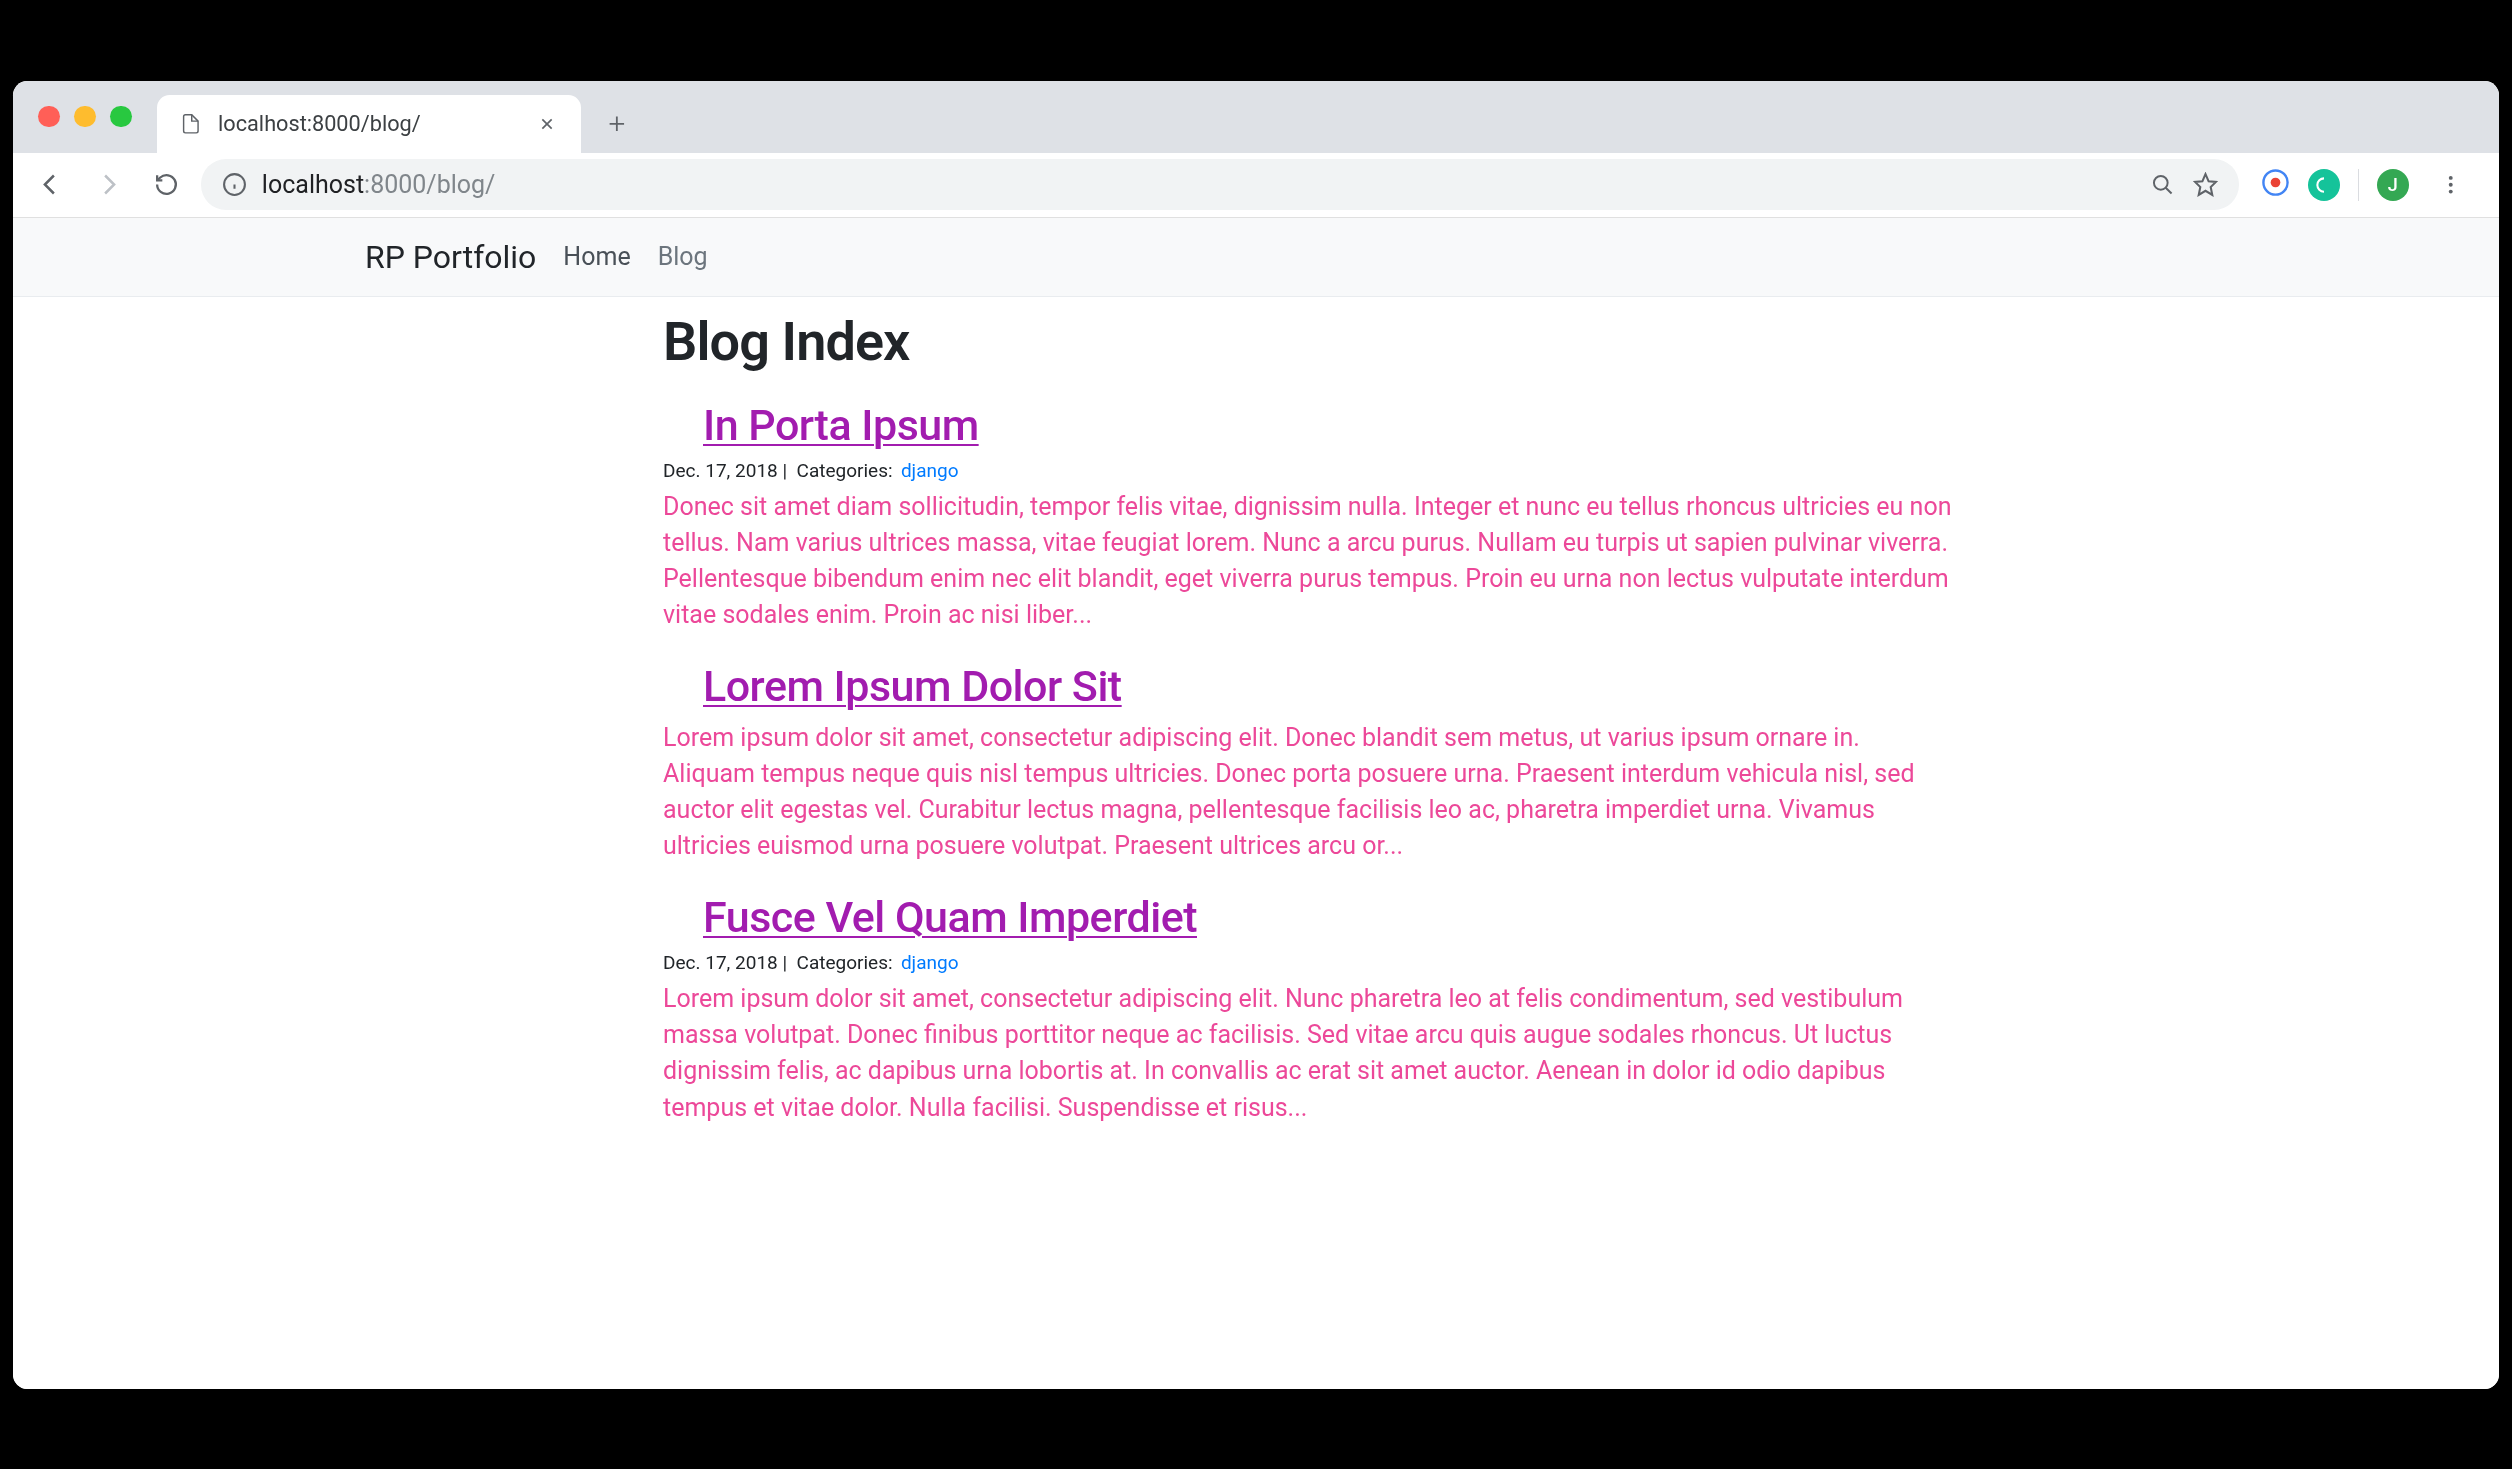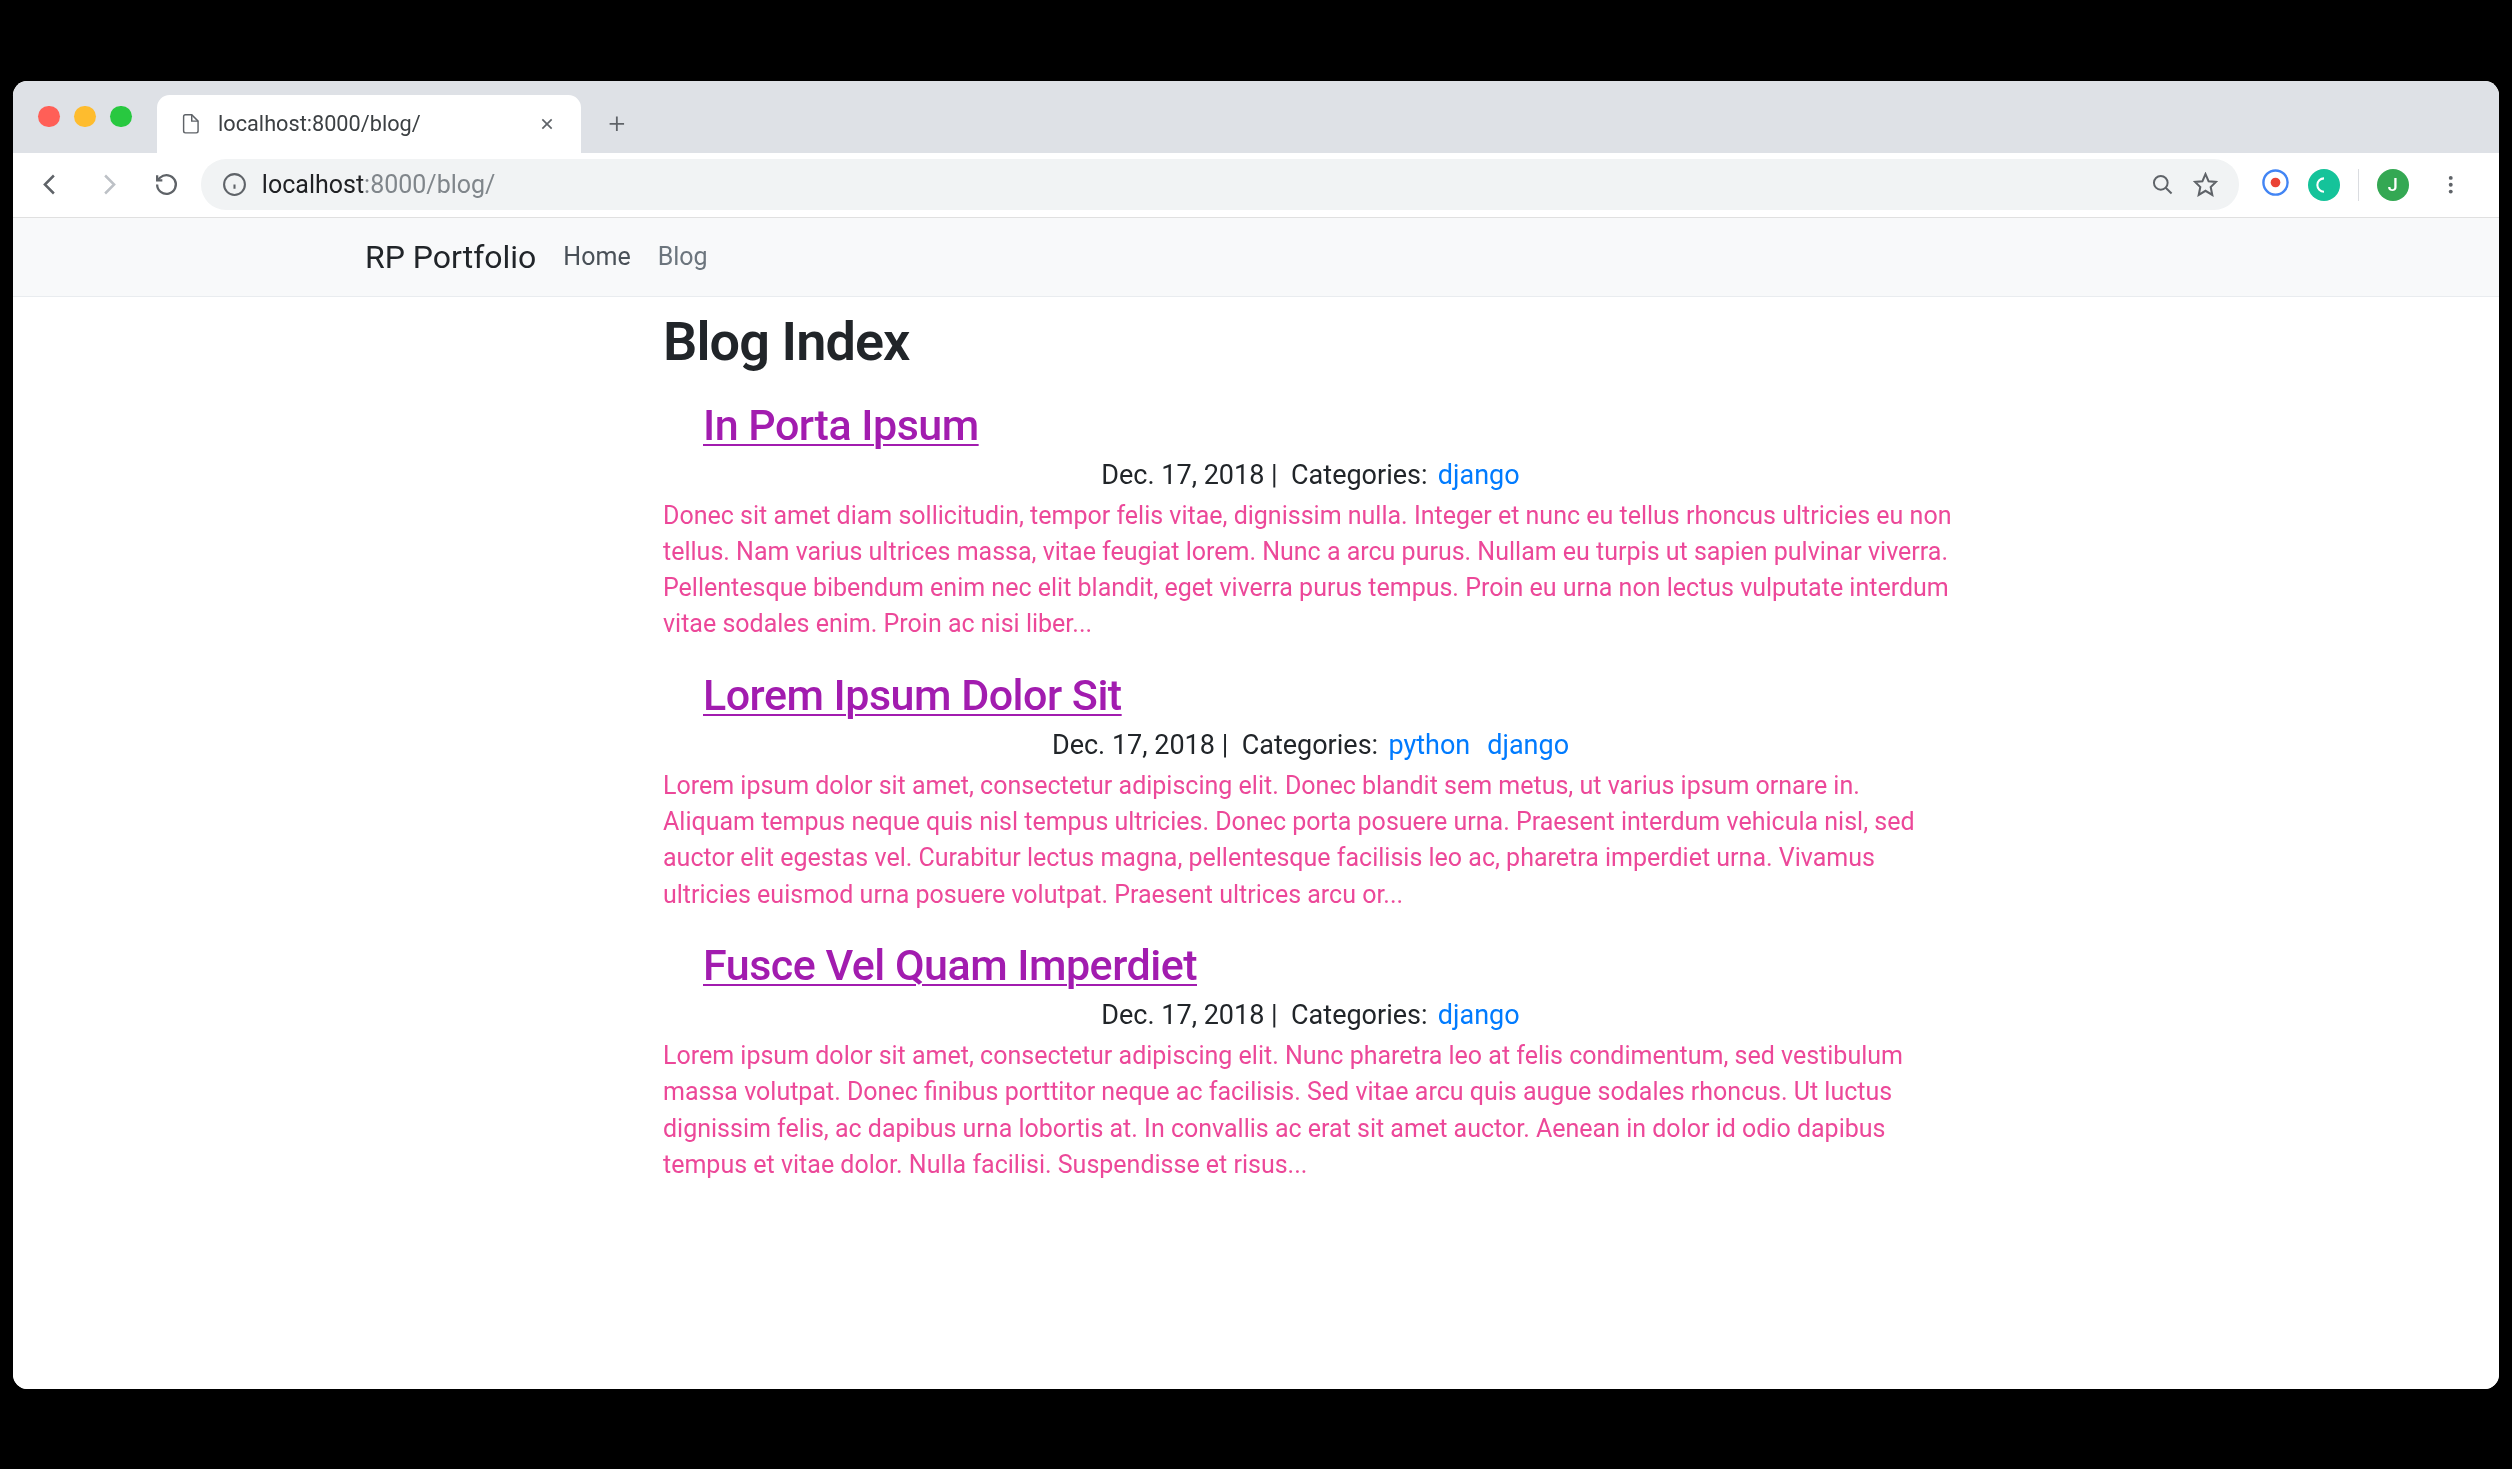--- a/index.html
+++ b/index.html
@@ -192,24 +192,23 @@
       font-weight: 500;
       color: #a21caf;
       text-decoration: underline;
       text-decoration-thickness: 1.8px;
       text-underline-offset: 3.6px;
       margin-bottom: 9px;
       letter-spacing: -0.5px;
       margin-left: 40px;
     }
     .post-meta {
-      font-size: 27px;
+      font-size: 19px;
       color: #212529;
       margin-bottom: 7.2px;
-      text-align: center;
     }
     .post-meta-label { color: #212529; }
     .post-category {
       color: #007bff;
       margin-left: 3.6px;
     }
     .post-body {
       font-size: 25px;
       line-height: 1.45;
       color: #ec4899;
@@ -327,21 +326,20 @@
     <div class="main-container">
       <h1 class="page-heading">Blog Index</h1>
       <div id="posts-container">
           <div class="post">
             <h2 class="post-title">In Porta Ipsum</h2>
             <div class="post-meta"><span>Dec. 17, 2018</span> |&nbsp; <span class="post-meta-label">Categories:</span>&nbsp;<a class="post-category">django</a></div>
             <p class="post-body">Donec sit amet diam sollicitudin, tempor felis vitae, dignissim nulla. Integer et nunc eu tellus rhoncus ultricies eu non tellus. Nam varius ultrices massa, vitae feugiat lorem. Nunc a arcu purus. Nullam eu turpis ut sapien pulvinar viverra. Pellentesque bibendum enim nec elit blandit, eget viverra purus tempus. Proin eu urna non lectus vulputate interdum vitae sodales enim. Proin ac nisi liber...</p>
           </div>
           <div class="post">
             <h2 class="post-title">Lorem Ipsum Dolor Sit</h2>
-            <div class="post-meta"><span>Dec. 17, 2018</span> |&nbsp; <span class="post-meta-label">Categories:</span>&nbsp;<a class="post-category">python</a>&nbsp;&nbsp;<a class="post-category">django</a></div>
             <p class="post-body">Lorem ipsum dolor sit amet, consectetur adipiscing elit. Donec blandit sem metus, ut varius ipsum ornare in. Aliquam tempus neque quis nisl tempus ultricies. Donec porta posuere urna. Praesent interdum vehicula nisl, sed auctor elit egestas vel. Curabitur lectus magna, pellentesque facilisis leo ac, pharetra imperdiet urna. Vivamus ultricies euismod urna posuere volutpat. Praesent ultrices arcu or...</p>
           </div>
           <div class="post">
             <h2 class="post-title">Fusce Vel Quam Imperdiet</h2>
             <div class="post-meta"><span>Dec. 17, 2018</span> |&nbsp; <span class="post-meta-label">Categories:</span>&nbsp;<a class="post-category">django</a></div>
             <p class="post-body">Lorem ipsum dolor sit amet, consectetur adipiscing elit. Nunc pharetra leo at felis condimentum, sed vestibulum massa volutpat. Donec finibus porttitor neque ac facilisis. Sed vitae arcu quis augue sodales rhoncus. Ut luctus dignissim felis, ac dapibus urna lobortis at. In convallis ac erat sit amet auctor. Aenean in dolor id odio dapibus tempus et vitae dolor. Nulla facilisi. Suspendisse et risus...</p>
           </div>
         </div>
     </div>
   </div>

